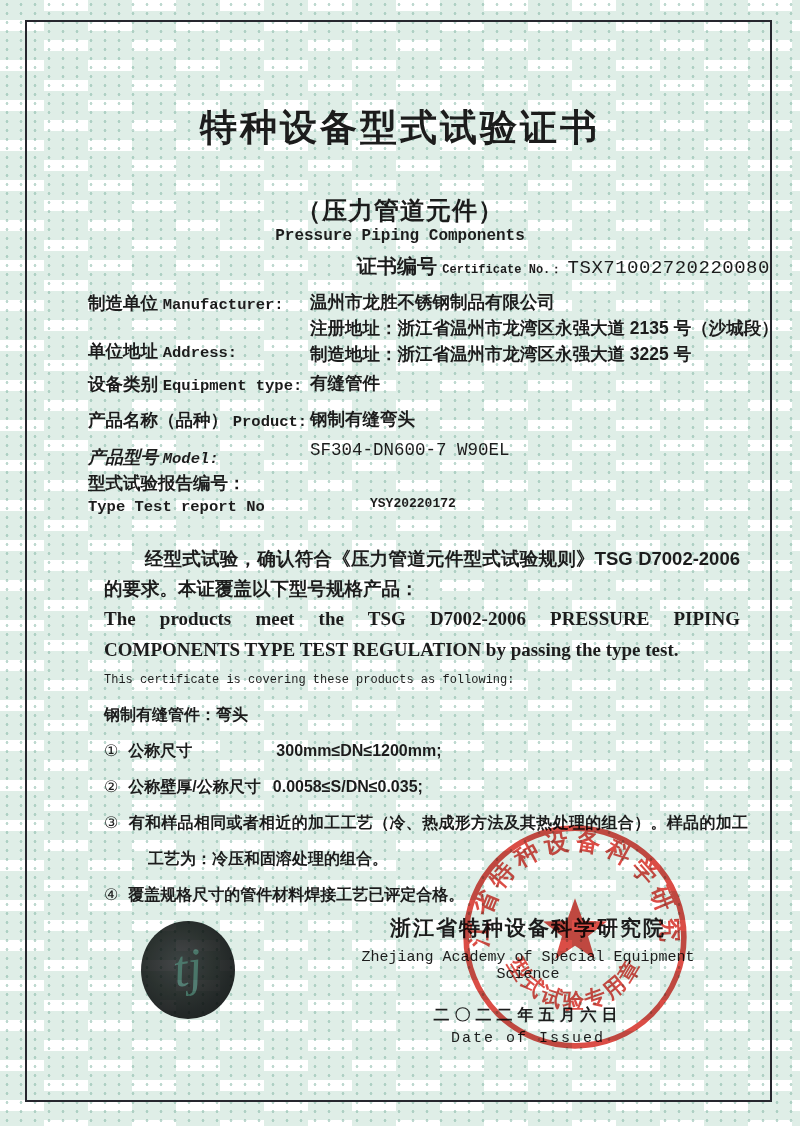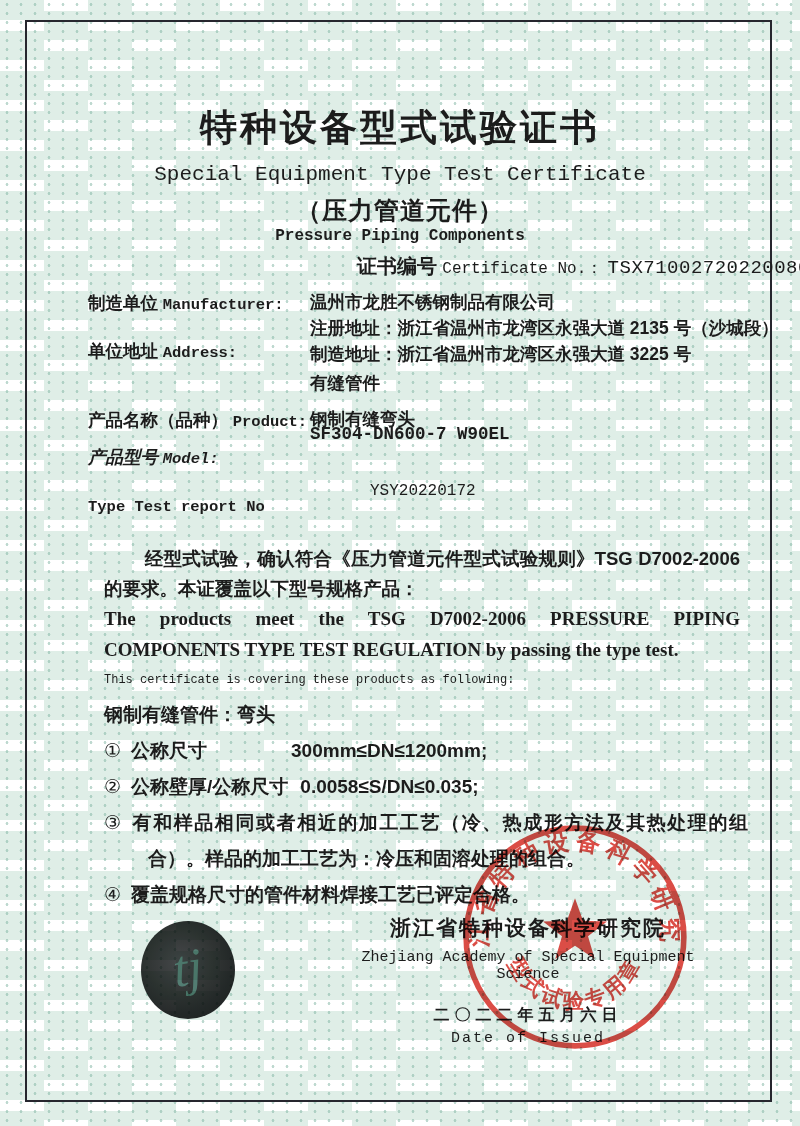--- a/index.html
+++ b/index.html
@@ -27,34 +27,34 @@
   .mono{font-family:"Liberation Mono","DejaVu Sans Mono",monospace;}
   .serif-b{font-family:"Liberation Serif","DejaVu Serif",serif;font-weight:700;}
 
   .title-zh{top:103px;font-size:37px;font-weight:700;letter-spacing:3px;}
   .title-en{top:163px;font-size:21px;}
   .sub-zh{top:194px;font-size:25px;font-weight:700;letter-spacing:1px;}
   .sub-en{top:227px;font-size:16px;font-weight:700;}
 
   .certno{top:253px;left:357px;font-size:19px;white-space:nowrap;}
   .certno .lab-zh{font-weight:700;font-size:20px;}
-  .certno .lab-en{font-size:16px;font-weight:400;}
+  .certno .lab-en{font-size:12px;font-weight:700;}
   .certno .num{font-size:19px;letter-spacing:0.5px;}
 
   .flabel{left:88px;font-size:17px;white-space:nowrap;}
   .flabel .zh{font-weight:700;font-size:17.5px;}
   .flabel .en{font-size:15.5px;font-weight:700;}
   .fvalue{left:310px;font-size:17.5px;font-weight:700;white-space:nowrap;}
 
   .decl{left:104px;top:544px;width:636px;font-size:18.5px;line-height:29.5px;}
   .decl .zh{font-weight:700;text-indent:2.2em;text-align:justify;}
   .decl .en-b{font-size:19px;line-height:31px;text-align:justify;text-align-last:left;}
   .decl .en-m{font-size:12px;line-height:30px;}
 
-  .prods{left:104px;top:697px;width:644px;font-size:19px;font-weight:700;line-height:36px;}
+  .prods{left:104px;top:697px;width:644px;font-size:16px;font-weight:700;line-height:36px;}
   .prod-item{padding-left:44px;text-indent:-44px;text-align:justify;}
   .prod-item .num{margin-right:10px;font-weight:400;}
   .spec{font-weight:700;}
   .gap-wide{margin-left:84px;}
   .gap-small{margin-left:12px;}
 
   .footer{left:333px;top:914px;width:390px;text-align:center;}
   .footer .org-zh{font-size:21px;font-weight:700;letter-spacing:2px;}
   .footer .org-en{font-size:15px;margin-top:7px;}
   .footer .date-zh{font-size:16px;font-weight:700;letter-spacing:5px;margin-top:22px;}
@@ -70,21 +70,20 @@
   .dark-seal svg{position:absolute;left:0;top:0;}
 </style>
 </head>
 <body>
 
 <div class="sheet">
 
   <div class="frame"></div>
 
   <div class="abs ctr title-zh">特种设备型式试验证书</div>
-  <div class="abs ctr title-en mono">Special Equipment Type Test Certificate</div>
   <div class="abs ctr sub-en mono">Pressure Piping Components</div>
   <div class="abs ctr sub-zh">（压力管道元件）</div>
 
   <div class="abs certno">
     <span class="lab-zh">证书编号</span>
     <span class="lab-en mono">Certificate No.：</span>
     <span class="num mono">TSX71002720220080</span>
   </div>
 
   <div class="abs flabel" style="top:291px;">
@@ -93,38 +92,45 @@
   </div>
   <div class="abs fvalue" style="top:290px;">温州市龙胜不锈钢制品有限公司</div>
 
   <div class="abs flabel" style="top:339px;">
     <span class="zh">单位地址</span>
     <span class="en mono">Address:</span>
   </div>
   <div class="abs fvalue" style="top:316px;">注册地址：浙江省温州市龙湾区永强大道 2135 号（沙城段）</div>
   <div class="abs fvalue" style="top:342px;">制造地址：浙江省温州市龙湾区永强大道 3225 号</div>
 
+  <div class="abs flabel" style="top:372px;">
+    <span class="zh">设备类别</span>
+    <span class="en mono">Equipment type:</span>
+  </div>
   <div class="abs fvalue" style="top:371px;">有缝管件</div>
 
   <div class="abs flabel" style="top:408px;">
     <span class="zh">产品名称（品种）</span>
     <span class="en mono">Product:</span>
   </div>
   <div class="abs fvalue" style="top:407px;">钢制有缝弯头</div>
 
   <div class="abs flabel" style="top:445px;font-style:italic;">
     <span class="zh">产品型号</span>
     <span class="en mono">Model:</span>
   </div>
-  <div class="abs fvalue mono" style="top:424px;font-weight:700;">SF304-DN600-7 W90EL</div>
+  <div class="abs fvalue mono" style="top:440px;font-weight:400;">SF304-DN600-7 W90EL</div>
 
+  <div class="abs flabel" style="top:471px;">
+    <span class="zh">型式试验报告编号：</span>
+  </div>
   <div class="abs flabel" style="top:496px;">
     <span class="en mono">Type Test report No</span>
   </div>
-  <div class="abs mono" style="left:370px;top:482px;font-size:16px;font-weight:400;">YSY20220172</div>
+  <div class="abs mono" style="left:370px;top:496px;font-size:13px;font-weight:700;">YSY20220172</div>
 
   <div class="abs decl">
     <div class="zh">经型式试验，确认符合《压力管道元件型式试验规则》TSG D7002-2006 的要求。本证覆盖以下型号规格产品：</div>
     <div class="en-b serif-b">The products meet the TSG D7002-2006 PRESSURE PIPING COMPONENTS TYPE TEST REGULATION by passing the type test.</div>
     <div class="en-m mono">This certificate is covering these products as following:</div>
   </div>
 
   <div class="abs prods">
     <div>钢制有缝管件：弯头</div>
     <div class="prod-item">

